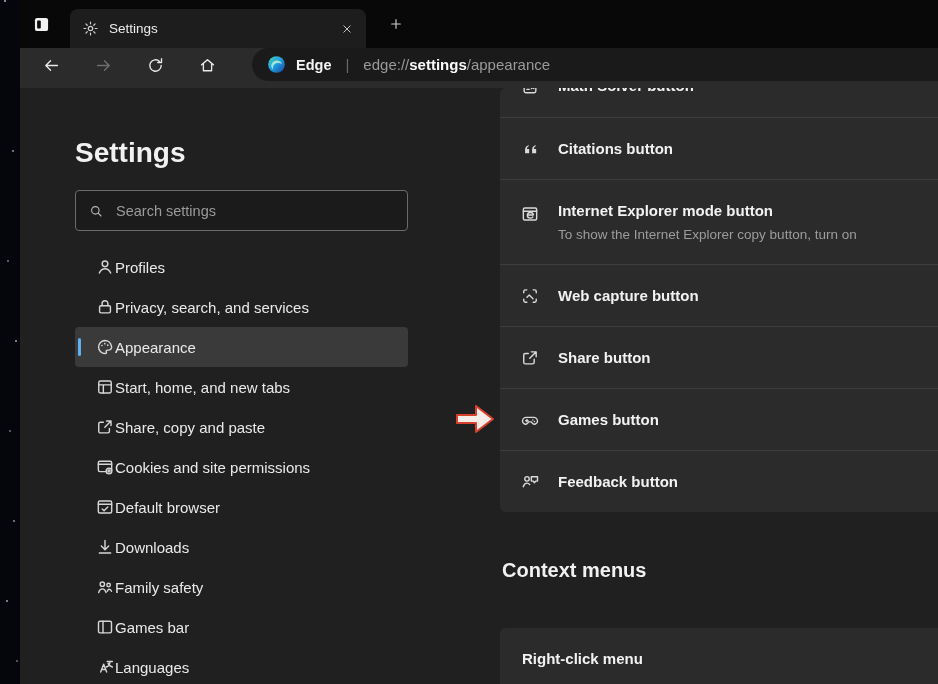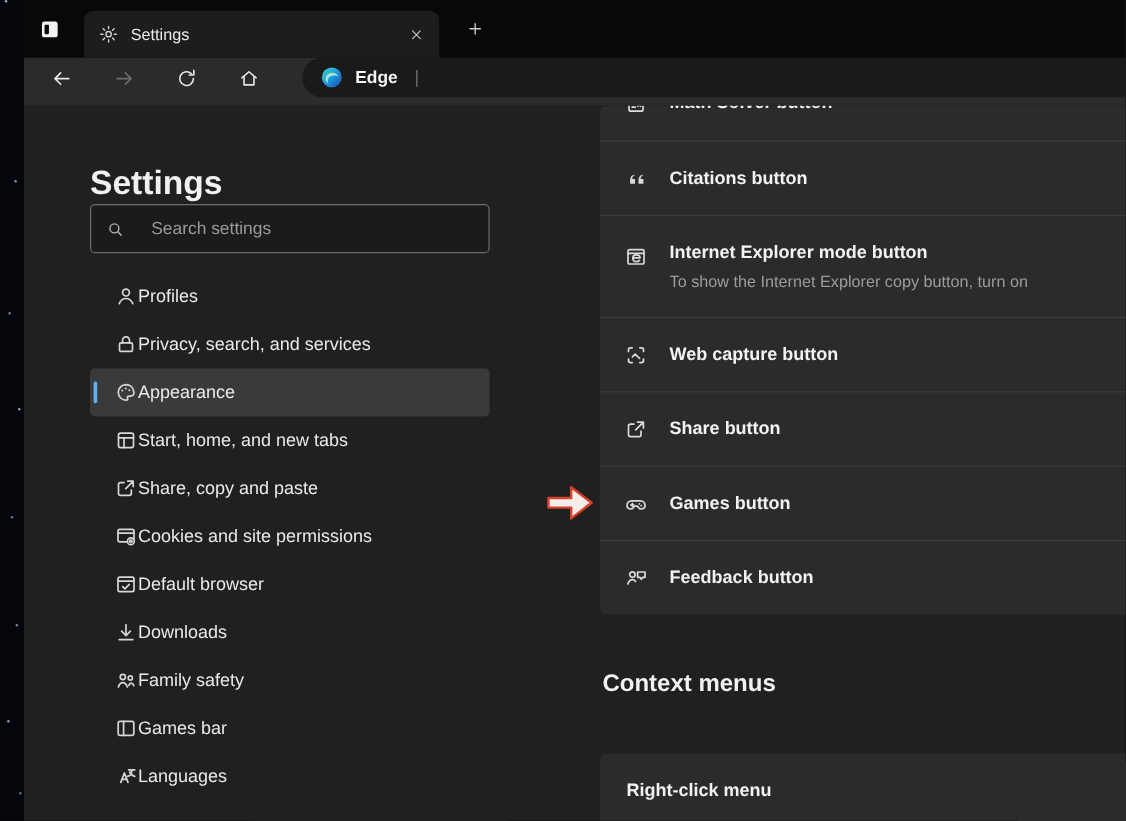--- a/index.html
+++ b/index.html
@@ -40,22 +40,22 @@
   .url{font-size:15px;white-space:nowrap;}
   .u-dim{color:#9a9a9a;}
   .u-strong{color:#fafafa;font-weight:bold;}
 
   
   .bodyarea{position:relative;height:596px;background:#202020;}
 
   
   .sidebar{position:absolute;left:55px;top:0;width:333px;}
   .side-title{margin:48px 0 0 0;font-size:28px;line-height:34px;font-weight:bold;color:#f1f1f1;}
-  .search{width:333px;height:41px;box-sizing:border-box;border:1px solid #6b6b6b;border-radius:4px;
-    background:#1b1b1b;display:flex;align-items:center;gap:20px;padding:0 12px;}
+  .search{margin-top:20px;width:333px;height:41px;box-sizing:border-box;border:1px solid #6b6b6b;border-radius:4px;
+    background:#1b1b1b;display:flex;align-items:center;gap:10px;padding:0 12px;}
   .search .ic{width:16px;height:16px;color:#b9b9b9;flex:none;}
   .search input{flex:1;background:transparent;border:none;outline:none;color:#e8e8e8;font-size:14.5px;
     font-family:"Liberation Sans",sans-serif;}
   .search input::placeholder{color:#9b9b9b;}
   .navlist{margin-top:16px;}
   .nav-item{height:40px;border-radius:4px;display:flex;align-items:center;padding-left:20px;
     font-size:15px;color:#e9e9e9;position:relative;cursor:default;}
   .nav-item .ic{width:20px;height:20px;color:#d6d6d6;flex:none;}
   .nav-item.selected{background:#3a3a3a;}
   .nav-item.selected::before{content:"";position:absolute;left:3px;top:11px;bottom:11px;width:3px;
@@ -159,20 +159,21 @@
                 <stop offset="0.5" stop-color="#1e9ae0"></stop>
                 <stop offset="1" stop-color="#1b46a0"></stop>
               </linearGradient>
             </defs>
             <circle cx="12" cy="12" r="9.5" fill="url(#egA)" stroke="none"></circle>
             <path d="M6 13.8c.3-3.8 3-6.3 6.4-6.3 2.9 0 5.2 1.6 5.8 3.9-1.1-.8-2.5-1.2-4-1.2-3.6 0-6.2 2.2-6.2 5.1 0 .9.3 1.8.8 2.5C7.2 17 5.9 15.6 6 13.8z" fill="#b8f1d8" stroke="none" opacity="0.85"></path>
           </svg>
         </span>
       <span class="brand">Edge</span>
       <span class="sep">|</span>
+      <span class="url"><span class="u-dim">edge://</span><span class="u-strong">settings</span><span class="u-dim">/appearance</span></span>
     </div>
   </div>
 
   <div class="bodyarea">
 
     <aside class="sidebar">
       <h1 class="side-title">Settings</h1>
       <div class="search">
         <span class="ic">
             <svg viewBox="0 0 24 24" width="100%" height="100%" fill="none" stroke="currentColor" stroke-width="1.7" stroke-linecap="round" stroke-linejoin="round" style="display:block">

